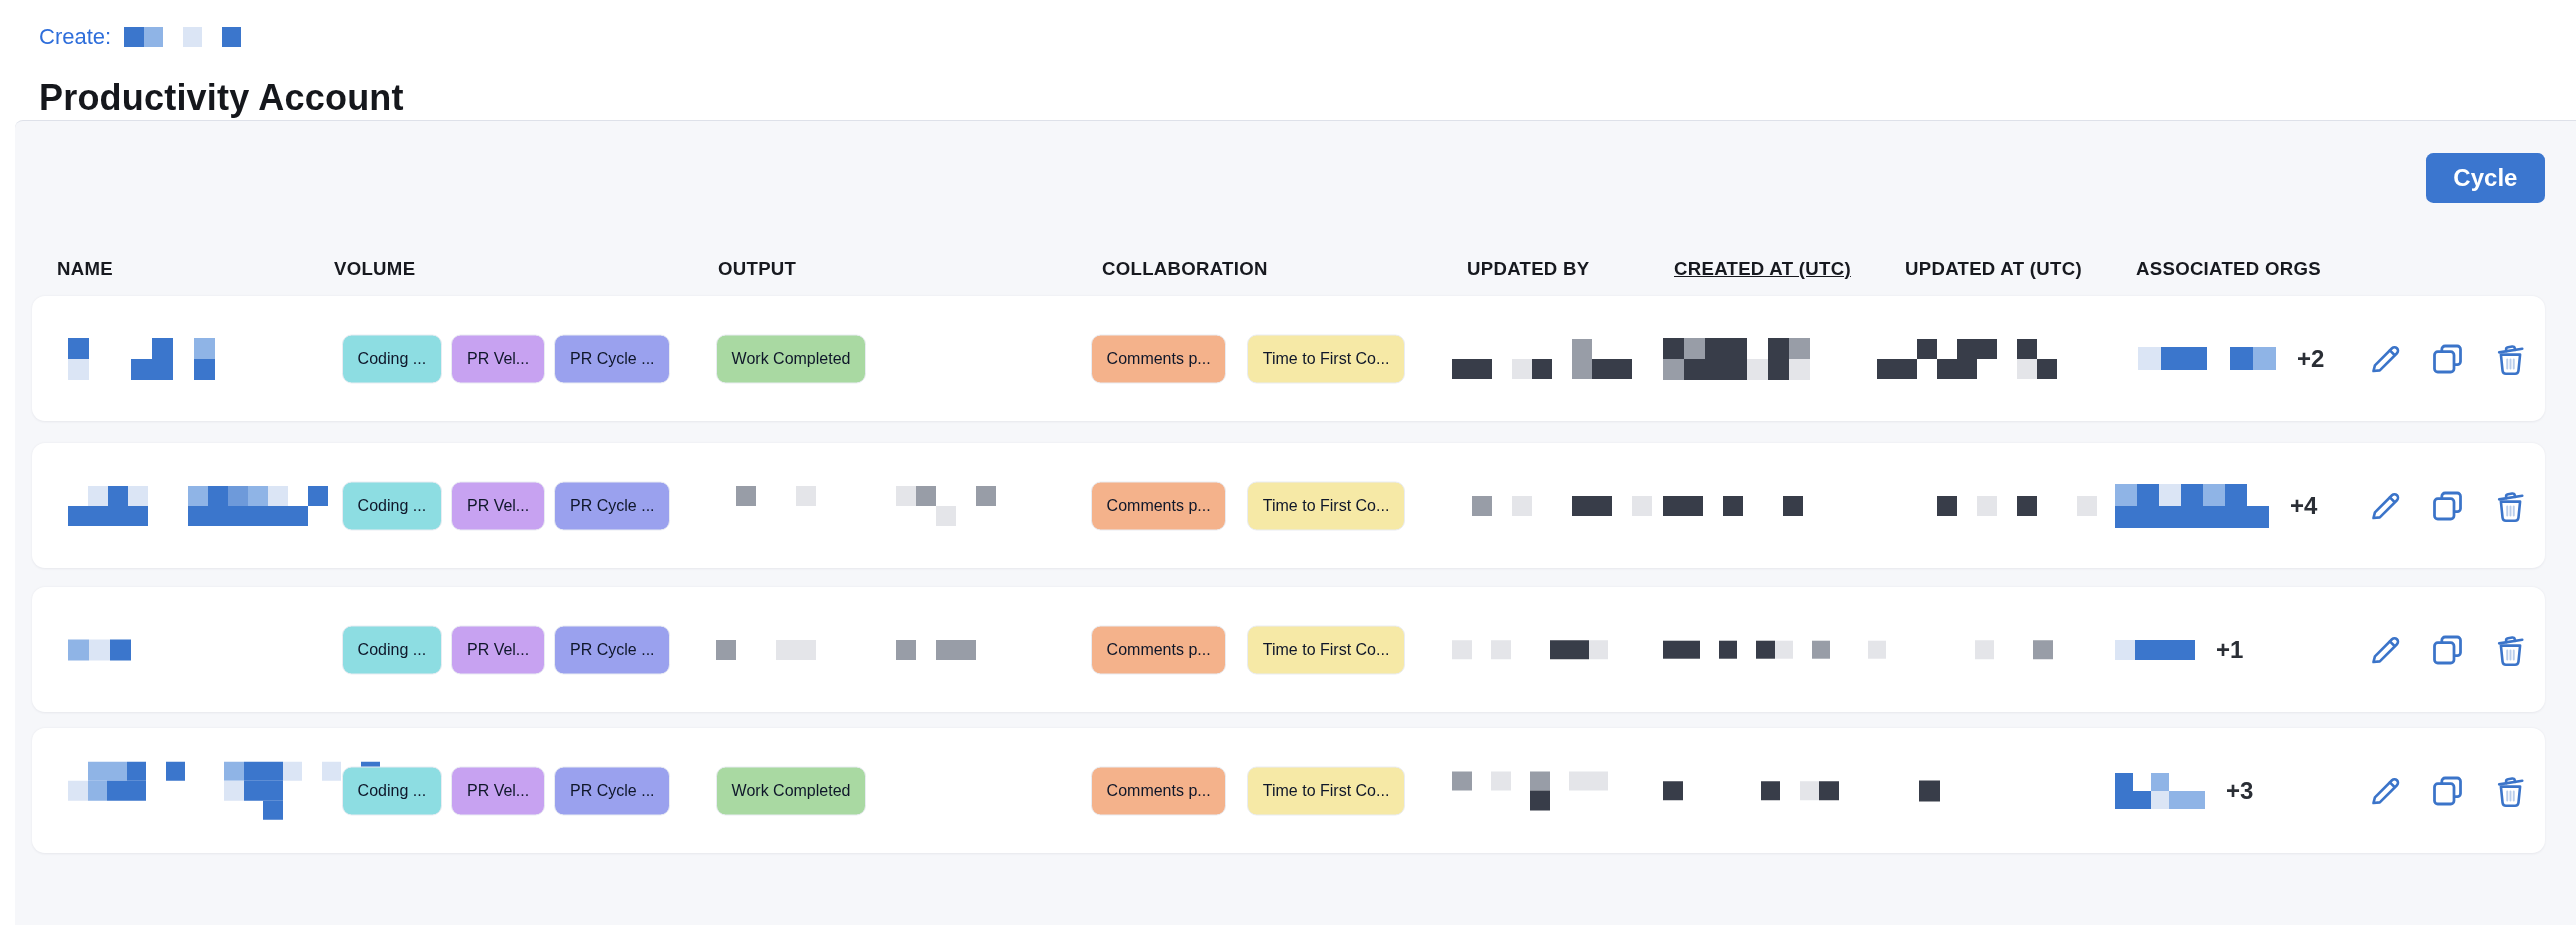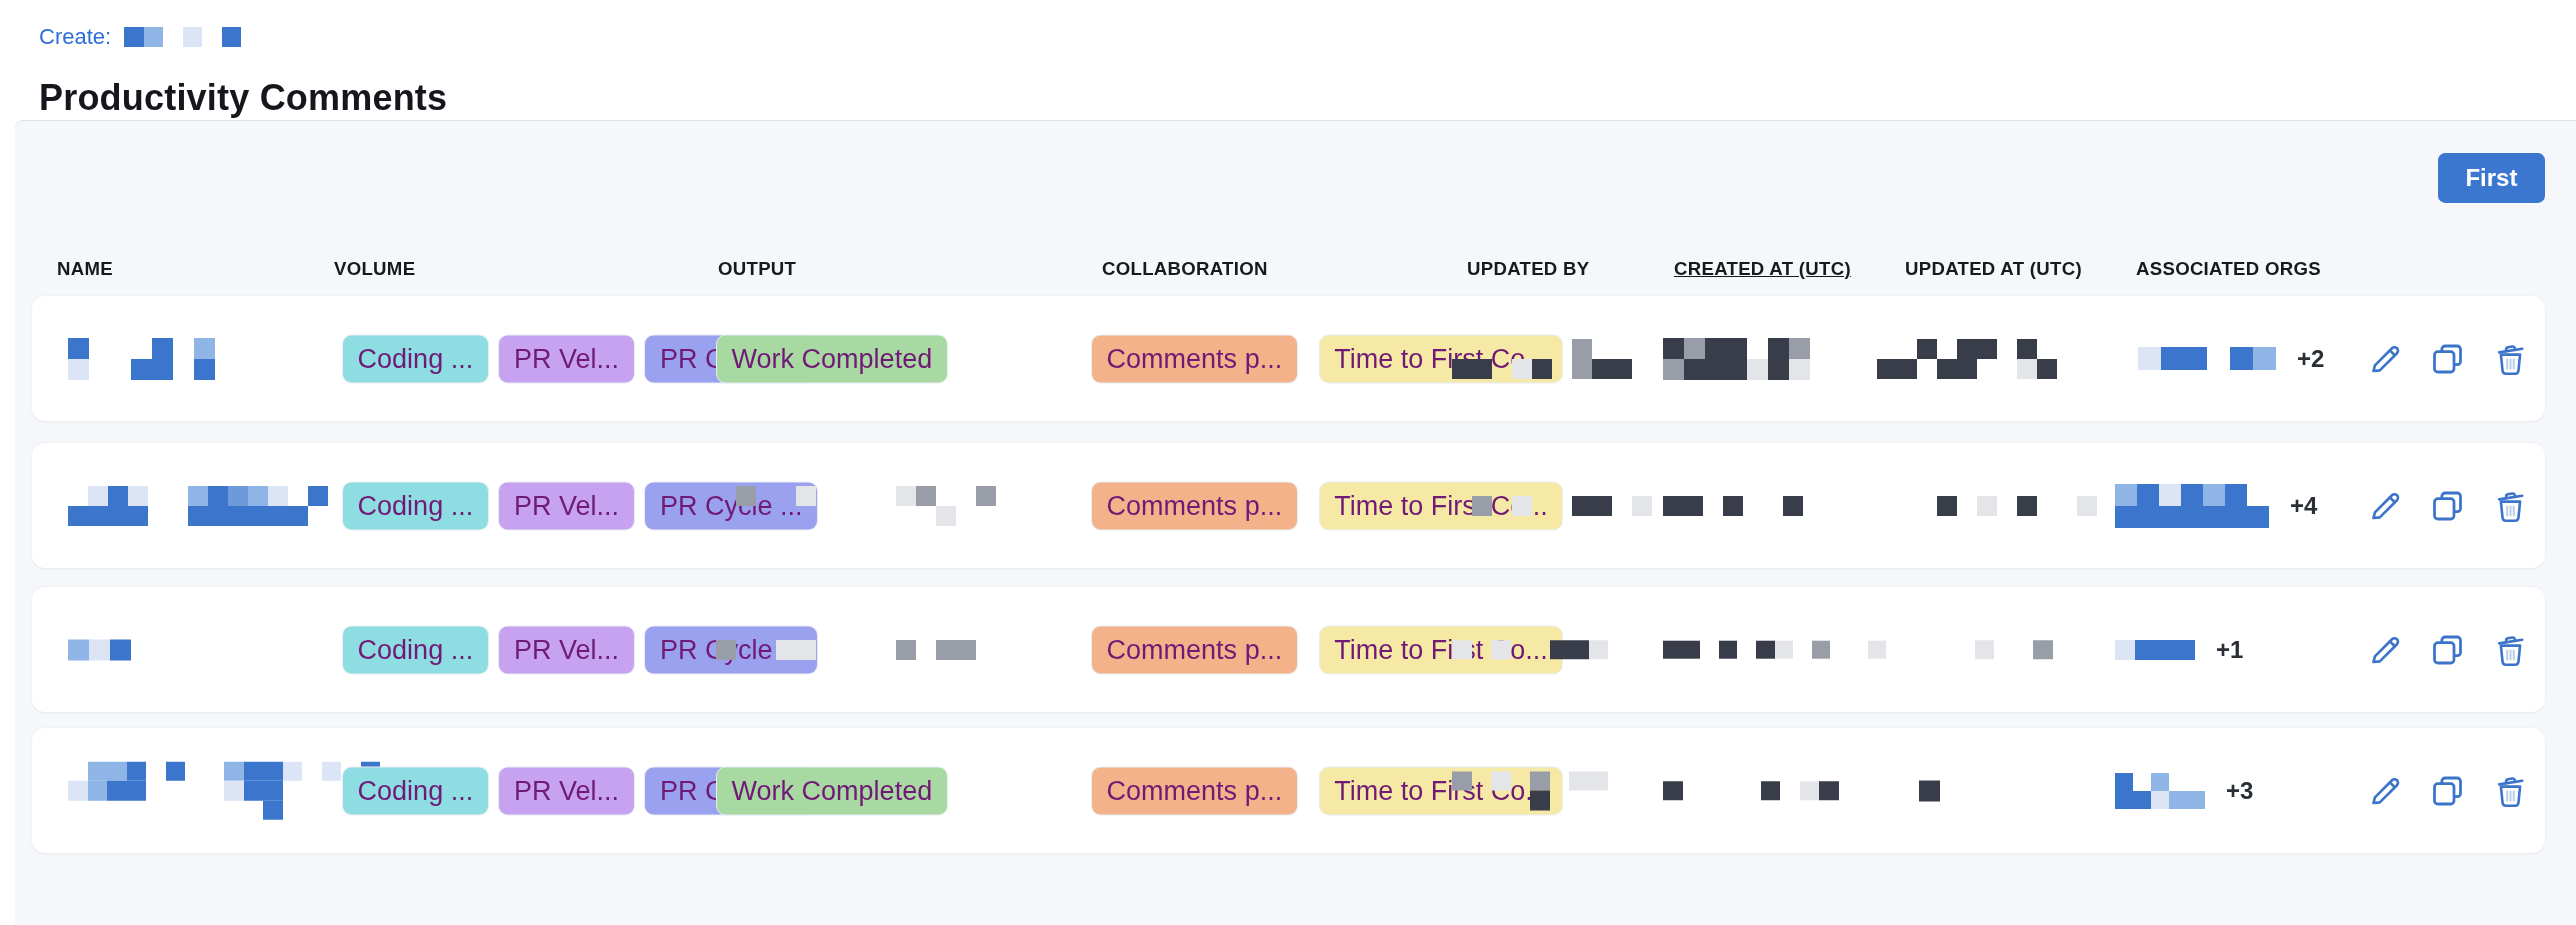--- a/index.html
+++ b/index.html
@@ -15,21 +15,21 @@
   .create-btn{position:absolute;right:31px;top:32px;height:50px;padding:0 27.6px;
     background:#3b76cf;color:#fff;font-size:24px;font-weight:700;border:none;border-radius:7.3px;
     font-family:inherit;cursor:pointer;display:flex;align-items:center;}
   .col-header{position:absolute;top:131px;font-size:18.6px;font-weight:700;letter-spacing:0.3px;
     color:#17191f;white-space:nowrap;text-transform:uppercase;}
   
   .row-card{position:absolute;left:18px;width:2513px;height:125px;background:#fff;border-radius:13px;
     box-shadow:0 0.8px 2.4px rgba(25,35,60,.07);}
   .cell{position:absolute;top:50%;transform:translateY(-50%);display:flex;align-items:center;}
   .badge{height:47px;display:flex;align-items:center;padding:0 14.6px;border-radius:9.7px;
-    border:1.6px solid #e9ecf2;font-size:27px;color:#701a75;white-space:nowrap;}
+    border:1.6px solid #e9ecf2;font-size:16px;color:#0f172a;white-space:nowrap;}
   .badge + .badge{margin-left:9.7px;}
   .mosaic{display:flex;flex-direction:column;}
   .m-row{display:flex;}
   .m-cell{display:block;flex:none;}
   .more{font-size:24px;font-weight:700;color:#2a2e35;margin-left:21px;white-space:nowrap;}
   .icon-btn{position:absolute;top:50%;transform:translateY(-50%);width:39px;height:39px;
     background:none;border:none;padding:0;cursor:pointer;}
   .icon-btn svg{width:39px;height:39px;display:block;}
 </style>
 </head>
@@ -44,24 +44,24 @@
             <span class="m-cell" style="width: 19.5px; height: 19.5px; background: rgb(59, 118, 204);"></span>
             <span class="m-cell" style="width: 19.5px; height: 19.5px; background: rgb(143, 180, 230);"></span>
             <span class="m-cell" style="width: 19.5px; height: 19.5px;"></span>
             <span class="m-cell" style="width: 19.5px; height: 19.5px; background: rgb(219, 229, 245);"></span>
             <span class="m-cell" style="width: 19.5px; height: 19.5px;"></span>
             <span class="m-cell" style="width: 19.5px; height: 19.5px; background: rgb(59, 118, 204);"></span>
           </div>
         </div>
       </span>
   </a>
-  <h1 class="page-title">Productivity Comments</h1>
+  <h1 class="page-title">Productivity Account</h1>
 
   <div class="panel">
-    <button class="create-btn">First</button>
+    <button class="create-btn">Cycle</button>
   </div>
 
   <div id="col-headers">
       <span class="col-header" style="left: 57px; top: 258px;">NAME</span>
       <span class="col-header" style="left: 334px; top: 258px;">VOLUME</span>
       <span class="col-header" style="left: 718px; top: 258px;">OUTPUT</span>
       <span class="col-header" style="left: 1102px; top: 258px;">COLLABORATION</span>
       <span class="col-header" style="left: 1467px; top: 258px;">UPDATED BY</span>
       <span class="col-header" style="left: 1674px; top: 258px; text-decoration: underline;">CREATED AT (UTC)</span>
       <span class="col-header" style="left: 1905px; top: 258px;">UPDATED AT (UTC)</span>

